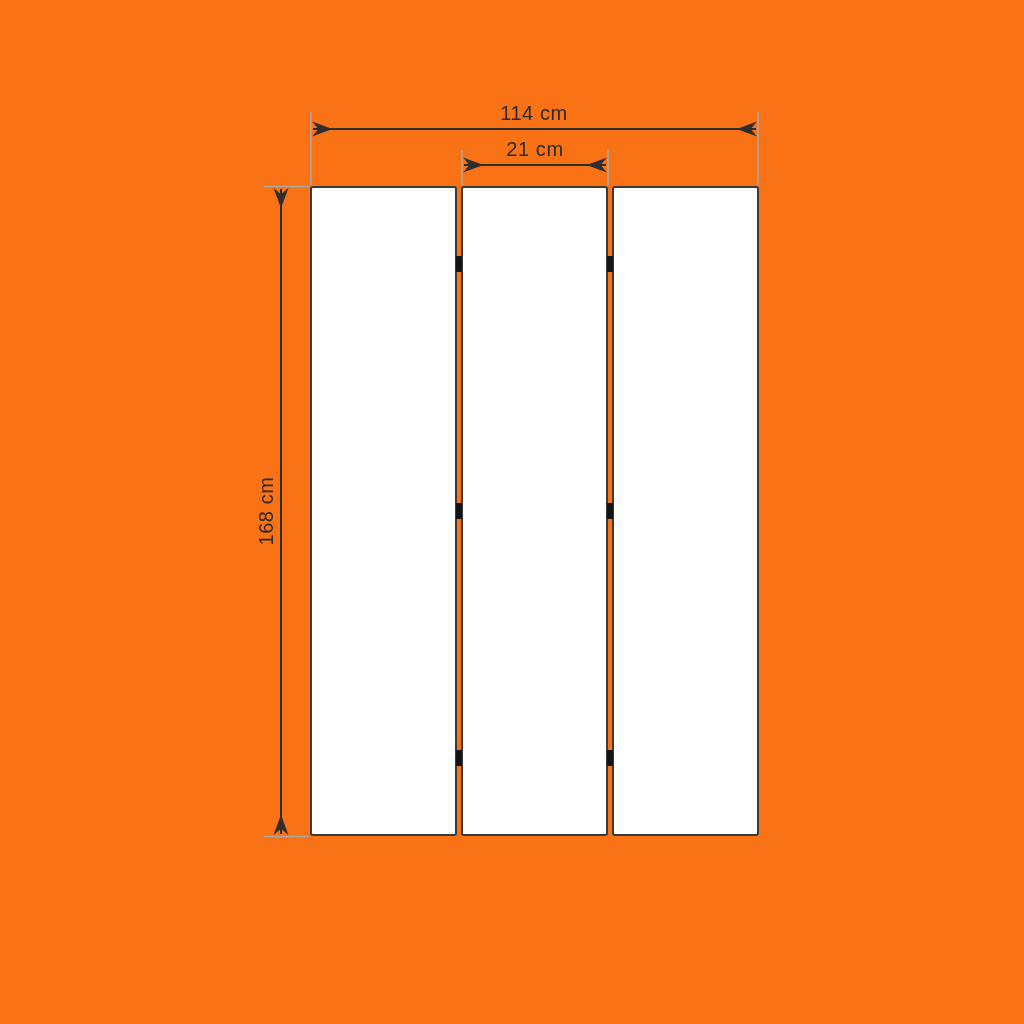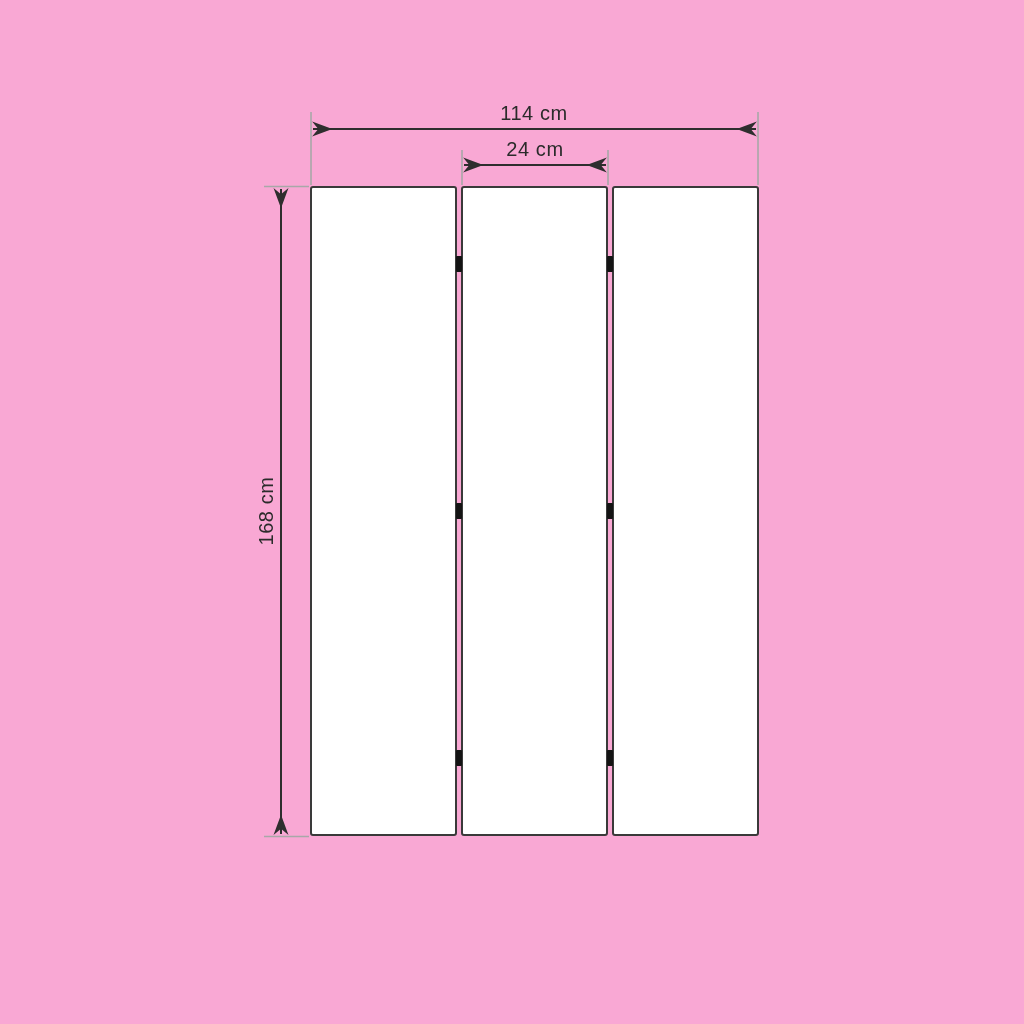--- a/index.html
+++ b/index.html
@@ -5,21 +5,21 @@
   html, body {
     margin: 0;
     padding: 0;
     background: #ffffff;
     font-family: "Liberation Sans", "DejaVu Sans", sans-serif;
   }
   .canvas {
     position: relative;
     width: 1024px;
     height: 1024px;
-    background: #f9a8d4;
+    background: #f97316;
     overflow: hidden;
   }
   .panel {
     position: absolute;
     top: 186px;
     height: 650px;
     background: #ffffff;
     border: 2px solid #3a3a3a;
     border-radius: 3px;
     box-sizing: border-box;
@@ -98,17 +98,17 @@
 
     <line class="dim-line" x1="313" y1="129" x2="756" y2="129" marker-start="url(#arrow)" marker-end="url(#arrow)"></line>
 
     <line class="dim-line" x1="464" y1="165" x2="606" y2="165" marker-start="url(#arrow)" marker-end="url(#arrow)"></line>
 
     <line class="dim-line" x1="281" y1="189" x2="281" y2="834" marker-start="url(#arrow)" marker-end="url(#arrow)"></line>
   </svg>
 
   <div class="dim-label dim-label-h" style="left:534px; top:102px;">114 cm</div>
 
-  <div class="dim-label dim-label-h" style="left:535px; top:138px;">24 cm</div>
+  <div class="dim-label dim-label-h" style="left:535px; top:138px;">21 cm</div>
 
   <div class="dim-label dim-label-v" style="left:266px; top:511px;">168 cm</div>
 
 </div>
 
 </body></html>

